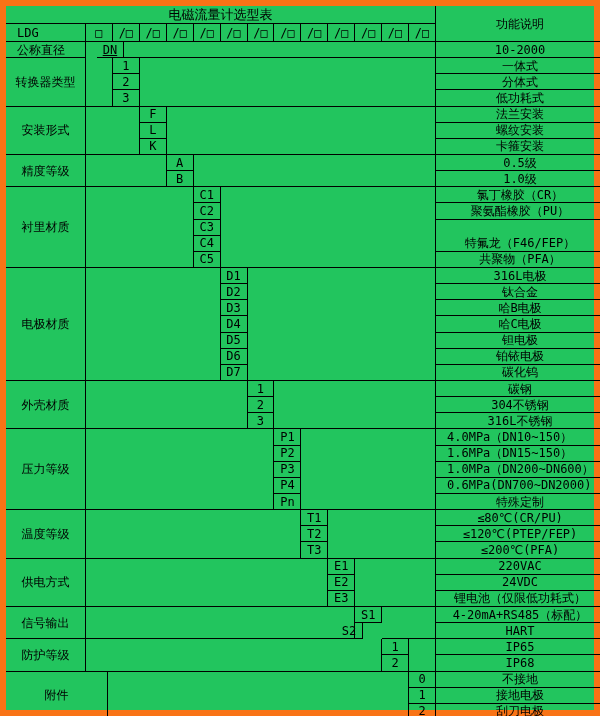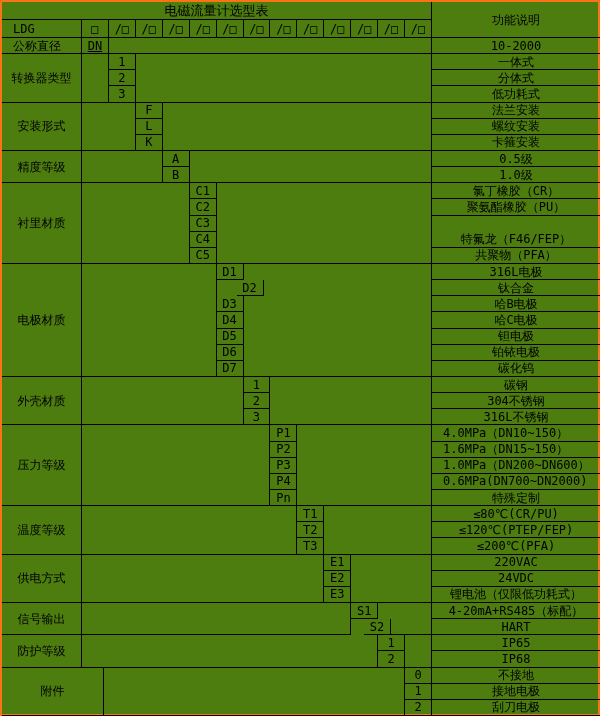--- a/index.html
+++ b/index.html
@@ -1,21 +1,21 @@
 <!DOCTYPE html>
 <html><head>
 <meta charset="utf-8">
 <style>
   html,body{margin:0;padding:0;background:#fff;}
   #table{
     position:relative;
     width:600px;height:716px;
     box-sizing:border-box;
-    border:2px solid #f97316;
-    background:#4d7c0f;
+    border:6px solid #f97316;
+    background:#22c55e;
     color:#000;
     font-family:"DejaVu Sans Mono","DejaVu Sans","Liberation Sans",monospace;
   }
   .cell{
     position:absolute;
     box-sizing:border-box;
     border-right:1px solid #000;
     border-bottom:1px solid #000;
     display:flex;
     align-items:center;
@@ -44,21 +44,21 @@
     <div class="cell slot" style="left: 187.69px; top: 18px; width: 26.92px; height: 18px;">/□</div>
     <div class="cell slot" style="left: 214.62px; top: 18px; width: 26.92px; height: 18px;">/□</div>
     <div class="cell slot" style="left: 241.54px; top: 18px; width: 26.92px; height: 18px;">/□</div>
     <div class="cell slot" style="left: 268.46px; top: 18px; width: 26.92px; height: 18px;">/□</div>
     <div class="cell slot" style="left: 295.38px; top: 18px; width: 26.92px; height: 18px;">/□</div>
     <div class="cell slot" style="left: 322.31px; top: 18px; width: 26.92px; height: 18px;">/□</div>
     <div class="cell slot" style="left: 349.23px; top: 18px; width: 26.92px; height: 18px;">/□</div>
     <div class="cell slot" style="left: 376.15px; top: 18px; width: 26.92px; height: 18px;">/□</div>
     <div class="cell slot" style="left: 403.08px; top: 18px; width: 26.92px; height: 18px;">/□</div>
     <div class="cell alignL" style="left: 0px; top: 36px; width: 80px; height: 16.14px;">公称直径</div>
-    <div class="cell" style="left: 80px; top: 36px; width: 26.92px; height: 16.14px; text-decoration: underline;">DN</div>
+    <div class="cell" style="left: 91px; top: 36px; width: 26.92px; height: 16.14px; text-decoration: underline;">DN</div>
     <div class="cell" style="left: 106.92px; top: 36px; width: 323.08px; height: 16.14px;"></div>
     <div class="cell noR" style="left: 430px; top: 36px; width: 168px; height: 16.14px;">10-2000</div>
     <div class="cell" style="left: 0px; top: 52.14px; width: 80px; height: 48.43px;">转换器类型</div>
     <div class="cell" style="left: 80px; top: 52.14px; width: 26.92px; height: 48.43px;"></div>
     <div class="cell" style="left: 106.92px; top: 52.14px; width: 26.92px; height: 16.14px;">1</div>
     <div class="cell" style="left: 106.92px; top: 68.29px; width: 26.92px; height: 16.14px;">2</div>
     <div class="cell" style="left: 106.92px; top: 84.43px; width: 26.92px; height: 16.14px;">3</div>
     <div class="cell" style="left: 133.85px; top: 52.14px; width: 296.15px; height: 48.43px;"></div>
     <div class="cell noR" style="left: 430px; top: 52.14px; width: 168px; height: 16.14px;">一体式</div>
     <div class="cell noR" style="left: 430px; top: 68.29px; width: 168px; height: 16.14px;">分体式</div>
@@ -87,21 +87,21 @@
     <div class="cell" style="left: 187.69px; top: 229.71px; width: 26.92px; height: 16.14px;">C4</div>
     <div class="cell" style="left: 187.69px; top: 245.86px; width: 26.92px; height: 16.14px;">C5</div>
     <div class="cell" style="left: 214.62px; top: 181.29px; width: 215.38px; height: 80.71px;"></div>
     <div class="cell noR" style="left: 430px; top: 181.29px; width: 168px; height: 16.14px;">氯丁橡胶（CR）</div>
     <div class="cell noR" style="left: 430px; top: 197.43px; width: 168px; height: 16.14px;">聚氨酯橡胶（PU）</div>
     <div class="cell noR" style="left: 430px; top: 229.71px; width: 168px; height: 16.14px;">特氟龙（F46/FEP）</div>
     <div class="cell noR" style="left: 430px; top: 245.86px; width: 168px; height: 16.14px;">共聚物（PFA）</div>
     <div class="cell" style="left: 0px; top: 262px; width: 80px; height: 113px;">电极材质</div>
     <div class="cell" style="left: 80px; top: 262px; width: 134.62px; height: 113px;"></div>
     <div class="cell" style="left: 214.62px; top: 262px; width: 26.92px; height: 16.14px;">D1</div>
-    <div class="cell" style="left: 214.62px; top: 278.14px; width: 26.92px; height: 16.14px; margin-left: 20px;">D2</div>
+    <div class="cell" style="left: 214.62px; top: 278.14px; width: 26.92px; height: 16.14px;">D2</div>
     <div class="cell" style="left: 214.62px; top: 294.29px; width: 26.92px; height: 16.14px;">D3</div>
     <div class="cell" style="left: 214.62px; top: 310.43px; width: 26.92px; height: 16.14px;">D4</div>
     <div class="cell" style="left: 214.62px; top: 326.57px; width: 26.92px; height: 16.14px;">D5</div>
     <div class="cell" style="left: 214.62px; top: 342.71px; width: 26.92px; height: 16.14px;">D6</div>
     <div class="cell" style="left: 214.62px; top: 358.86px; width: 26.92px; height: 16.14px;">D7</div>
     <div class="cell" style="left: 241.54px; top: 262px; width: 188.46px; height: 113px;"></div>
     <div class="cell noR" style="left: 430px; top: 262px; width: 168px; height: 16.14px;">316L电极</div>
     <div class="cell noR" style="left: 430px; top: 278.14px; width: 168px; height: 16.14px;">钛合金</div>
     <div class="cell noR" style="left: 430px; top: 294.29px; width: 168px; height: 16.14px;">哈B电极</div>
     <div class="cell noR" style="left: 430px; top: 310.43px; width: 168px; height: 16.14px;">哈C电极</div>
@@ -144,21 +144,21 @@
     <div class="cell" style="left: 322.31px; top: 552.57px; width: 26.92px; height: 16.14px;">E1</div>
     <div class="cell" style="left: 322.31px; top: 568.71px; width: 26.92px; height: 16.14px;">E2</div>
     <div class="cell" style="left: 322.31px; top: 584.86px; width: 26.92px; height: 16.14px;">E3</div>
     <div class="cell" style="left: 349.23px; top: 552.57px; width: 80.77px; height: 48.43px;"></div>
     <div class="cell noR" style="left: 430px; top: 552.57px; width: 168px; height: 16.14px;">220VAC</div>
     <div class="cell noR" style="left: 430px; top: 568.71px; width: 168px; height: 16.14px;">24VDC</div>
     <div class="cell noR" style="left: 430px; top: 584.86px; width: 168px; height: 16.14px;">锂电池（仅限低功耗式）</div>
     <div class="cell" style="left: 0px; top: 601px; width: 80px; height: 32.29px;">信号输出</div>
     <div class="cell" style="left: 80px; top: 601px; width: 269.23px; height: 32.29px;"></div>
     <div class="cell" style="left: 349.23px; top: 601px; width: 26.92px; height: 16.14px;">S1</div>
-    <div class="cell" style="left: 362px; top: 617.14px; width: 26.92px; height: 16.14px;">S2</div>
+    <div class="cell" style="left: 330px; top: 617.14px; width: 26.92px; height: 16.14px;">S2</div>
     <div class="cell" style="left: 376.15px; top: 601px; width: 53.85px; height: 32.29px;"></div>
     <div class="cell noR" style="left: 430px; top: 601px; width: 168px; height: 16.14px;">4-20mA+RS485（标配）</div>
     <div class="cell noR" style="left: 430px; top: 617.14px; width: 168px; height: 16.14px;">HART</div>
     <div class="cell" style="left: 0px; top: 633.29px; width: 80px; height: 32.29px;">防护等级</div>
     <div class="cell" style="left: 80px; top: 633.29px; width: 296.15px; height: 32.29px;"></div>
     <div class="cell" style="left: 376.15px; top: 633.29px; width: 26.92px; height: 16.14px;">1</div>
     <div class="cell" style="left: 376.15px; top: 649.43px; width: 26.92px; height: 16.14px;">2</div>
     <div class="cell" style="left: 403.08px; top: 633.29px; width: 26.92px; height: 32.29px;"></div>
     <div class="cell noR" style="left: 430px; top: 633.29px; width: 168px; height: 16.14px;">IP65</div>
     <div class="cell noR" style="left: 430px; top: 649.43px; width: 168px; height: 16.14px;">IP68</div>

